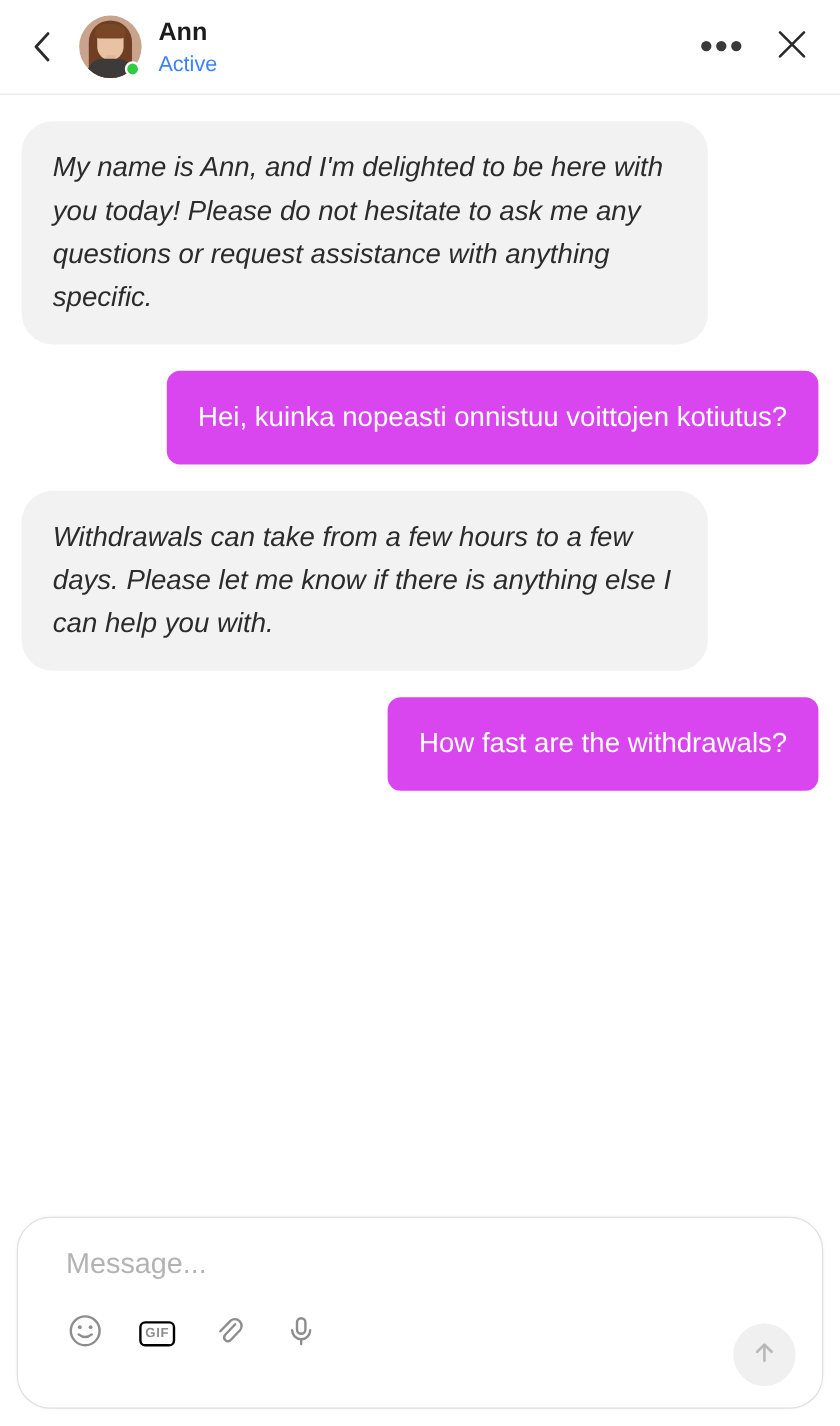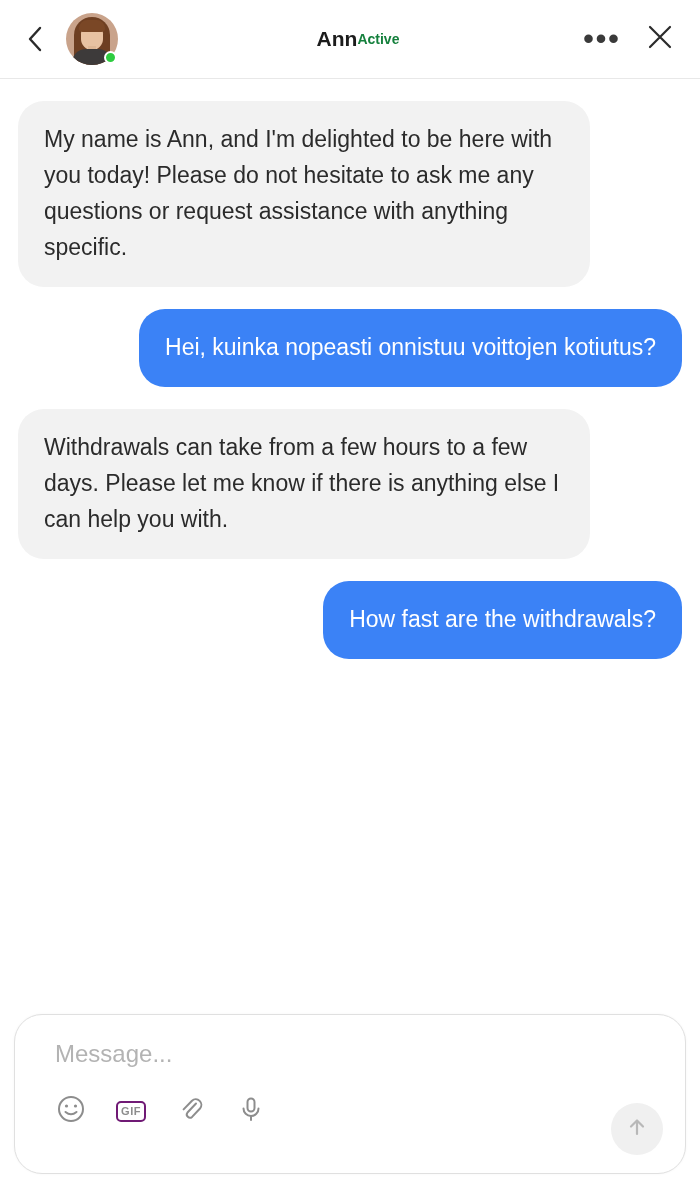--- a/index.html
+++ b/index.html
@@ -81,36 +81,35 @@
     bottom: 1px;
     width: 13px;
     height: 13px;
     border-radius: 50%;
     background: #2ecc40;
     border: 2px solid #ffffff;
   }
   .header-text {
     margin-left: 14px;
     display: flex;
-    flex-direction: row;
+    flex-direction: column;
     justify-content: center;
     flex: 1 1 auto;
   }
   .header-name {
     font-size: 21px;
     font-weight: bold;
     color: #1c1c1c;
     line-height: 26px;
   }
   .header-status {
-    font-size: 14px;
-    color: #15803d;
+    font-size: 18px;
+    color: #3b82f6;
     line-height: 24px;
     margin-top: 1px;
-    font-weight: bold;
   }
   .header-actions {
     display: flex;
     align-items: center;
     gap: 22px;
     flex: 0 0 auto;
   }
   .icon-btn {
     width: 36px;
     height: 36px;
@@ -131,37 +130,38 @@
   
   .messages {
     flex: 1 1 auto;
     padding: 22px 18px 8px 18px;
     overflow: hidden;
     display: flex;
     flex-direction: column;
     gap: 22px;
   }
   .msg-row { display: flex; width: 100%; }
-  .msg-row.in { justify-content: flex-start; }
+  .msg-row.in { justify-content: flex-start; font-style: italic; }
   .msg-row.out { justify-content: flex-end; }
   .bubble {
     max-width: 572px;
     padding: 20px 26px 22px 26px;
     font-size: 23px;
     line-height: 36px;
     border-radius: 26px;
     word-wrap: break-word;
   }
   .bubble.in {
     background: #f2f2f2;
     color: #2b2b2b;
   }
   .bubble.out {
-    background: #3b82f6;
+    background: #d946ef;
     color: #ffffff;
+    border-radius: 11px;
   }
 
   
   .composer {
     margin: 0 14px 14px 14px;
     border: 1px solid #e0e0e0;
     border-radius: 28px;
     background: #ffffff;
     padding: 20px 22px 16px 22px;
     position: relative;
@@ -190,21 +190,21 @@
   .tool {
     width: 32px;
     height: 32px;
     display: flex;
     align-items: center;
     justify-content: center;
     cursor: pointer;
     color: #8d8d8d;
   }
   .gif-icon {
-    border: 2px solid #701a75;
+    border: 2px solid #000000;
     border-radius: 5px;
     font-size: 11px;
     font-weight: bold;
     width: 30px;
     height: 21px;
     display: flex;
     align-items: center;
     justify-content: center;
     color: #8d8d8d;
     letter-spacing: 0.5px;

